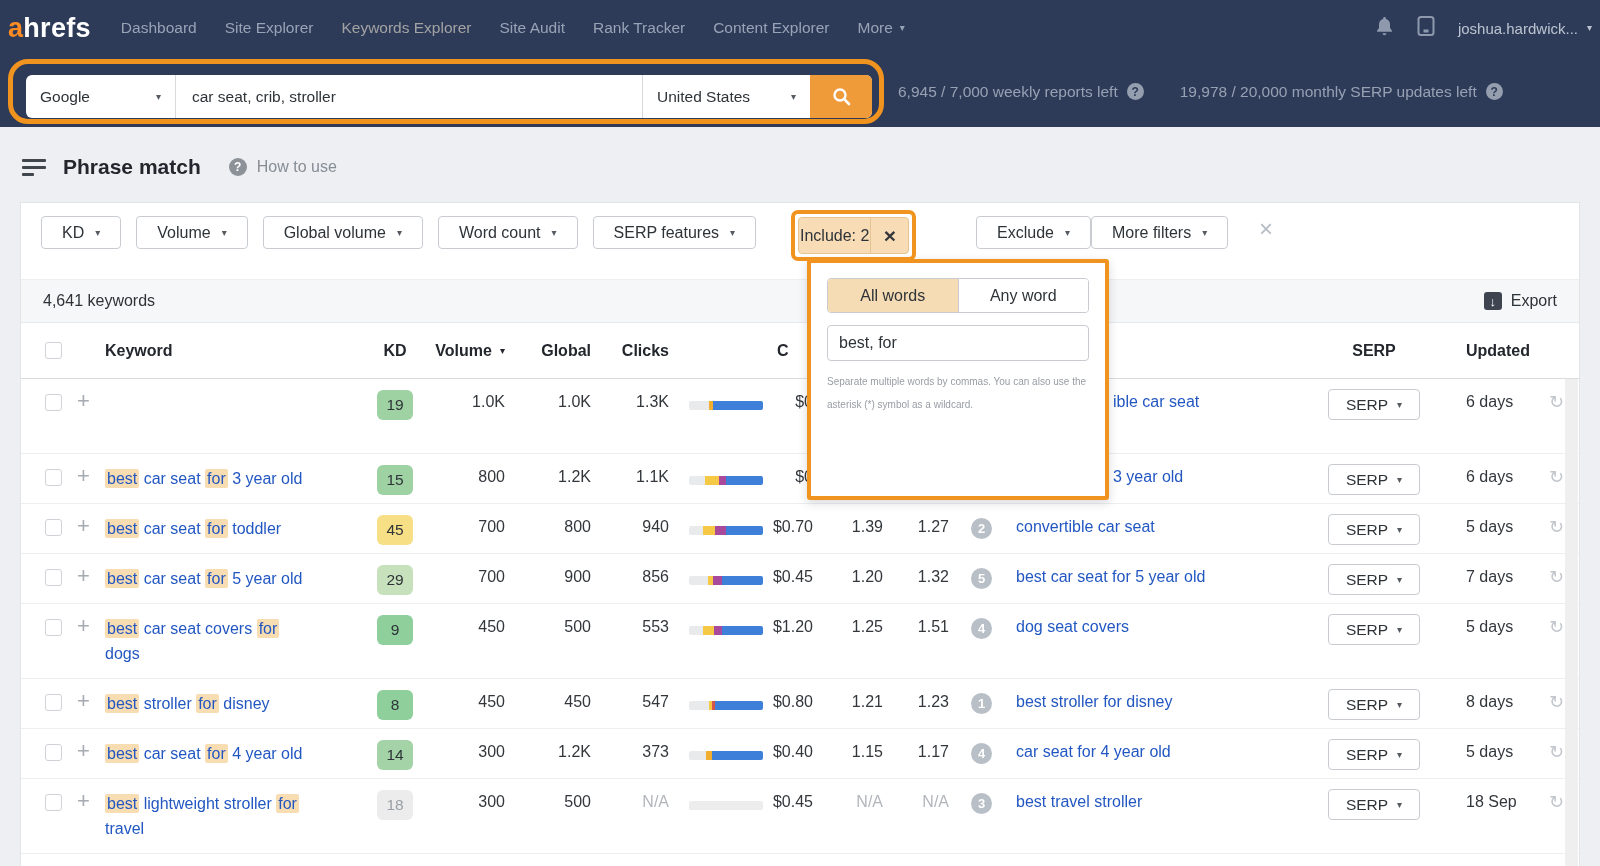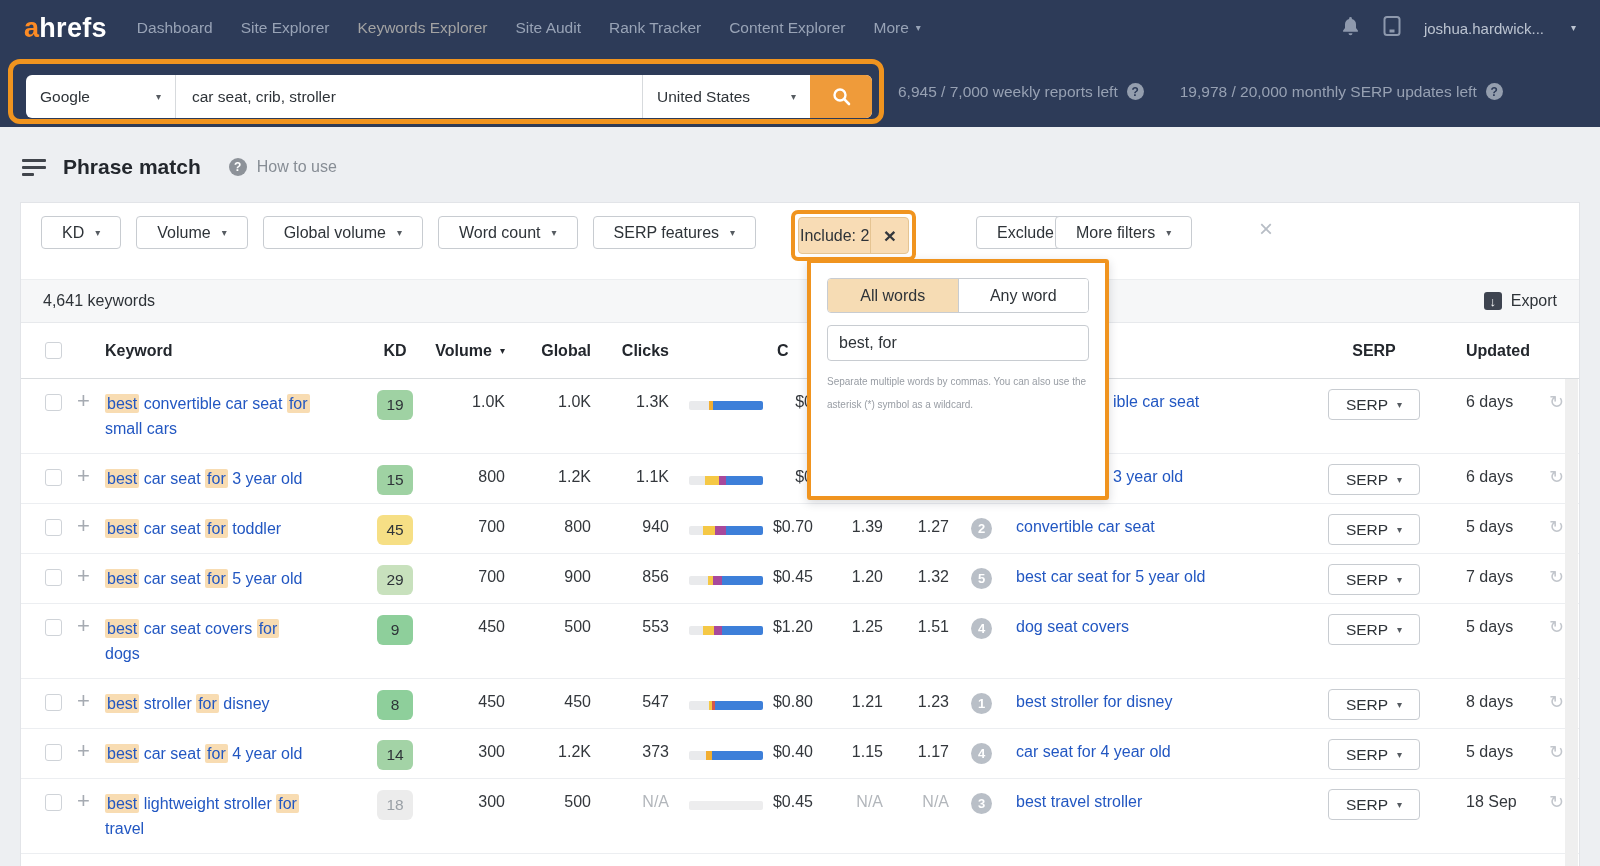--- a/index.html
+++ b/index.html
@@ -1,31 +1,31 @@
 <!DOCTYPE html>
 <html><head>
 <meta charset="utf-8">
 <style>
 *{box-sizing:border-box;margin:0;padding:0}
 html,body{width:1600px;height:866px}
 body{font-family:"Liberation Sans","DejaVu Sans",sans-serif;background:#edeff2;overflow:hidden;position:relative}
 
 .topbar{position:absolute;left:0;top:0;width:1600px;height:127px;background:#2d3b58}
-.navrow{display:flex;align-items:center;height:56px;padding:0 24px}
+.navrow{display:flex;align-items:center;height:56px;padding:0 8px}
 .brand{font-size:27px;font-weight:bold;color:#fff;letter-spacing:.3px;cursor:default}
 .brand .a{color:#fd8b24}
 .navitems{display:flex;margin-left:30px;gap:28px;align-items:center}
 .navitem{font-size:15.5px;color:#98a3b6;white-space:nowrap;display:flex;align-items:center;gap:7px}
 .navitem.active{color:#a3a3a3}
 .nav-right{margin-left:auto;display:flex;align-items:center;gap:22px}
-.username{color:#bcc4d1;font-size:15px;display:flex;align-items:center;gap:27px}
+.username{color:#bcc4d1;font-size:15px;display:flex;align-items:center;gap:9px}
 .caret{font-size:10px;color:#565b61;line-height:1}
 .navitem .caret,.username .caret{color:inherit}
 
-.search-annot{position:absolute;left:8px;top:59px;width:876px;height:65px;border:5px solid #f0941f;border-radius:12px}
+.search-annot{position:absolute;left:8px;top:59px;width:876px;height:65px;border:5px solid #f0941f;border-radius:20px}
 .searchbar{position:absolute;left:13px;top:11px;width:846px;height:43px;background:#fff;border-radius:6px;display:flex;align-items:stretch;overflow:hidden}
 .engine{width:150px;display:flex;align-items:center;padding:0 14px;border-right:1px solid #d7dadd;font-size:15.5px;color:#2e3338}
 .engine .caret,.country .caret{margin-left:auto}
 .query{flex:1;border:none;outline:none;font-size:15.5px;color:#2e3338;padding:0 16px;font-family:inherit;background:#fff}
 .country{width:168px;display:flex;align-items:center;padding:0 14px;border-left:1px solid #d7dadd;font-size:15.5px;color:#2e3338}
 .sbtn{width:62px;background:#ef9b3a;display:flex;align-items:center;justify-content:center;border:none;cursor:pointer}
 .limits{position:absolute;left:898px;top:59px;height:65px;display:flex;align-items:center;gap:36px;color:#97a1b3;font-size:15.5px}
 .limit{display:flex;align-items:center;gap:9px;white-space:nowrap}
 .qmark{width:17px;height:17px;border-radius:50%;background:#949eae;color:#2d3b58;font-size:12px;font-weight:bold;display:inline-flex;align-items:center;justify-content:center;flex:0 0 auto}
 
@@ -39,21 +39,21 @@
 
 .card{position:absolute;left:20px;top:202px;width:1560px;height:664px;background:#fff;border:1px solid #e2e4e8;border-bottom:none}
 .frow{position:absolute;left:0;top:0;width:100%;height:76px}
 .fbtns{position:absolute;left:20px;top:13px;display:flex;gap:15px}
 .fbtn{height:33px;display:inline-flex;align-items:center;padding:0 20px;border:1px solid #c8ccd1;border-radius:4px;font-size:16px;color:#2e3338;background:#fff;gap:11px;white-space:nowrap}
 .inc-annot{position:absolute;left:770px;top:7px;border:4px solid #f0941f;border-radius:7px;padding:3px;z-index:30}
 .incbtn{display:flex;align-items:stretch;height:37px;background:#f8dcb5;border:1px solid #e5c492;border-radius:4px;overflow:hidden}
 .inclabel{display:flex;align-items:center;padding:0 1px;font-size:16px;color:#2e3338;white-space:nowrap}
 .incx{display:flex;align-items:center;justify-content:center;width:38px;border-left:1px solid #e5c492;font-size:21px;color:#34383d;font-weight:bold}
 .abs-ex{position:absolute;left:955px;top:13px}
-.abs-mf{position:absolute;left:1034px;top:13px}
+.abs-mf{position:absolute;left:1070px;top:13px}
 .clearx{position:absolute;left:1238px;top:14px;font-size:24px;color:#b7bdc5;line-height:1}
 
 .popup{position:absolute;left:786px;top:56px;width:302px;height:241px;background:#fff;border:4px solid #f0941f;border-radius:3px;z-index:25;box-shadow:0 3px 10px rgba(40,45,60,.18)}
 .tabs{display:flex;margin:15px 16px 0;border:1px solid #c8ccd1;border-radius:4px;overflow:hidden;height:35px}
 .tab{flex:1;display:flex;align-items:center;justify-content:center;font-size:16px;color:#2e3338;background:#fff}
 .tab.sel{background:#f6dcb4}
 .tab+.tab{border-left:1px solid #c8ccd1}
 .pinput{display:block;width:262px;margin:12px 16px 0;height:36px;border:1px solid #c8ccd1;border-radius:4px;padding:0 11px;font-size:16px;color:#2e3338;font-family:inherit;outline:none}
 .phelp{margin:9px 16px 0;font-size:10px;line-height:23px;color:#989da4}
 .papply{position:absolute;left:0;right:0;bottom:0;height:45px;border-top:1px solid #e3e5e8;display:flex;align-items:center;justify-content:center;font-size:16px;font-weight:bold;color:#23272d;cursor:pointer;background:#fff}
@@ -240,21 +240,20 @@
     <span class="hc right" style="left:568px;width:80px">Clicks</span>
     <span class="hc" style="left:756px">C</span>
     <span class="hc" style="left:1307px;width:92px;justify-content:center">SERP</span>
     <span class="hc" style="left:1445px">Updated</span>
   </div>
 
   <div class="tbody">
       <div class="trow" style="top: 0px; height: 75px;">
     <span class="cb"></span>
     <span class="plus">+</span>
-    <a class="kw"><span class="hl">best</span><span> convertible car seat </span><span class="hl">for</span><br><span>small cars</span></a>
     <span class="kd" style="background:#9fd2a3">19</span>
     <span class="cell vol">1.0K</span>
     <span class="cell glob">1.0K</span>
     <span class="cell clicks">1.3K</span>
     <span class="bar">
           <i style="background:#e9eaec;width:20px"></i>
           <i style="background:#f2ae31;width:4px"></i>
           <i style="background:#3d7fd9;width:50px"></i>
         </span>
     <span class="cell cpc">$0</span>

